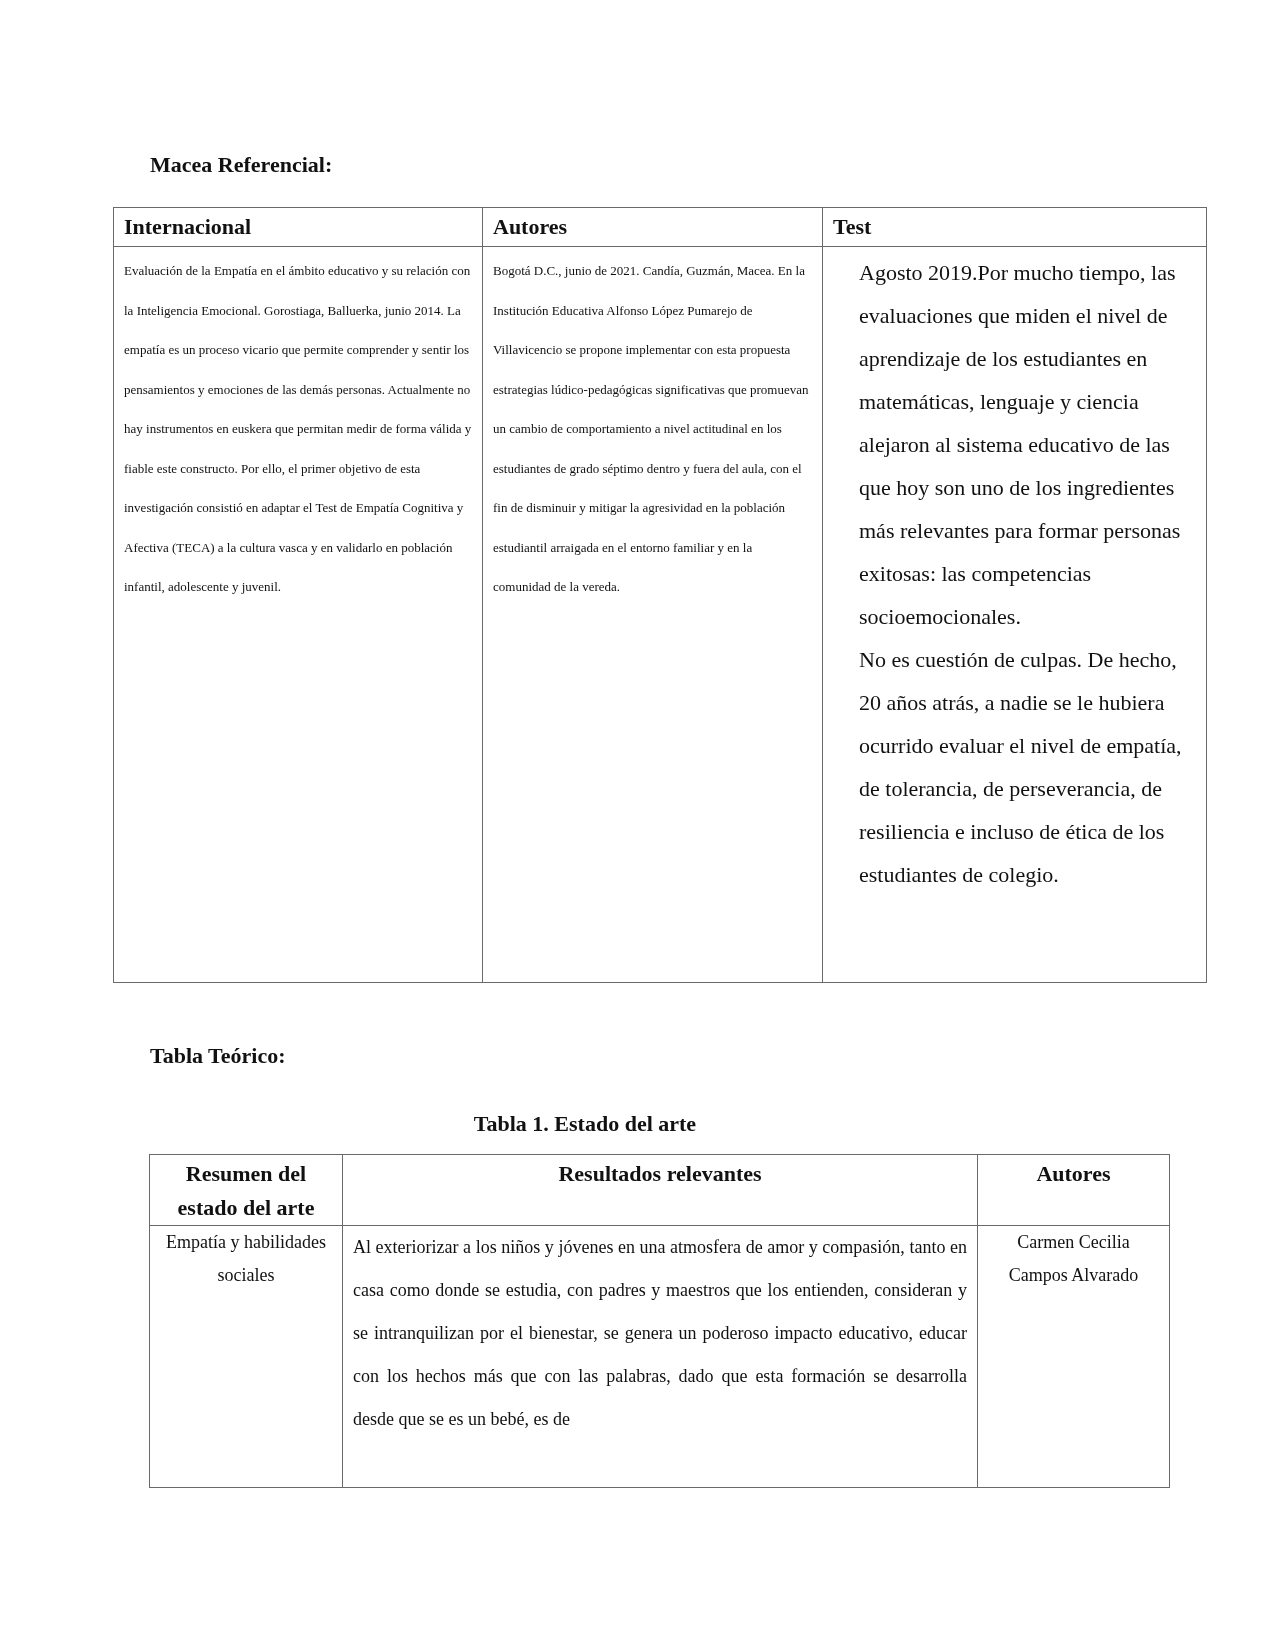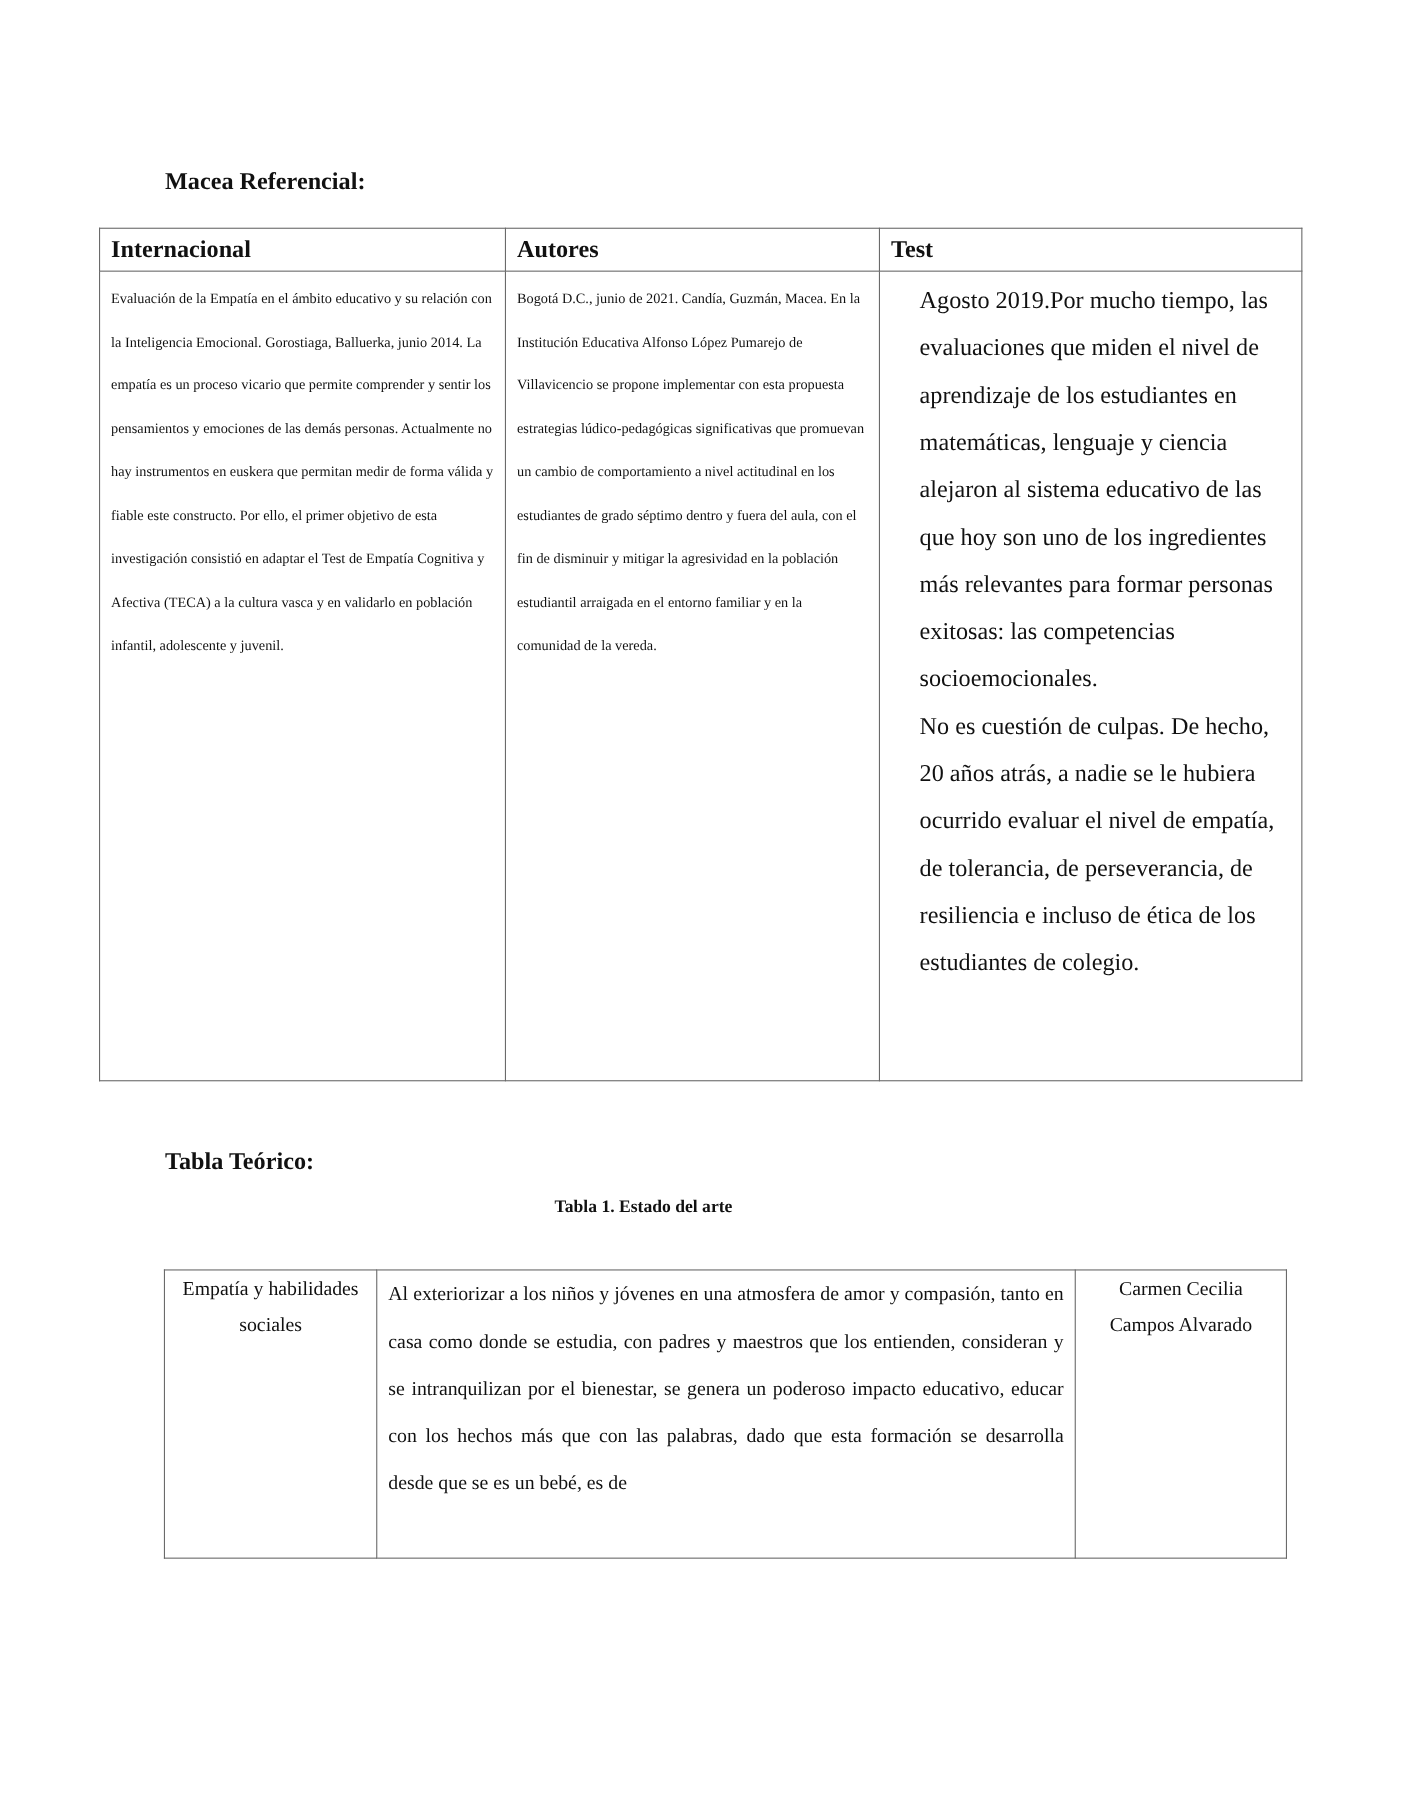--- a/index.html
+++ b/index.html
@@ -1,22 +1,22 @@
 <!DOCTYPE html>
 <html><head>
 <meta charset="utf-8">
 <style>
   html, body { margin: 0; padding: 0; background: #ffffff; }
   body { width: 1275px; height: 1650px; position: relative; overflow: hidden;
          font-family: "Liberation Serif", "DejaVu Serif", serif; color: #111; }
   .heading { position: absolute; font-weight: bold; font-size: 22px; }
-  .caption { position: absolute; left: 0; width: 1170px; text-align: center; font-weight: bold; font-size: 16px; }
+  .caption { position: absolute; left: 0; width: 1170px; text-align: center; font-weight: bold; font-size: 22px; margin-top: 22px; }
   table { position: absolute; border-collapse: collapse; table-layout: fixed; }
   td, th { border: 1.5px solid #6a6a6a; vertical-align: top; }
-  #t1 { left: 90px; top: 207px; width: 1093px; }
+  #t1 { left: 113px; top: 207px; width: 1093px; }
   #t1 th { text-align: left; font-size: 22px; font-weight: bold; padding: 6px 10px 0 10px; height: 39px; box-sizing: border-box; }
   #t1 td { font-size: 13px; padding: 4px 10px 0 10px; height: 736px; box-sizing: border-box; }
   #t1 td.c1, #t1 td.c2 { line-height: 39.5px; }
   #t1 td.c3 { font-size: 22px; line-height: 43px; padding-left: 36px; }
   .para { display: block; }
   #t2 { left: 149px; top: 1154px; width: 1020px; }
   #t2 th { text-align: center; font-size: 22px; font-weight: bold; padding: 2px 6px 0 6px; height: 67px; box-sizing: border-box; line-height: 34px; }
   #t2 td { font-size: 18px; padding: 0 10px 0 10px; height: 262px; box-sizing: border-box; }
   #t2 td.center { text-align: center; line-height: 33px; }
   #t2 td.just { text-align: justify; line-height: 43px; }
@@ -52,19 +52,24 @@
 <div class="heading" style="left:150px; top:1043px;">Tabla Teórico:</div>
 <div class="caption" style="top:1089px;">Tabla 1. Estado del arte</div>
 
 <table id="t2">
   <colgroup>
       <col style="width:193px">
       <col style="width:635px">
       <col style="width:192px">
     </colgroup>
   <tbody>
+      <tr>
+    <th>Resumen del estado del arte</th>
+    <th>Resultados relevantes</th>
+    <th>Autores</th>
+  </tr>
   <tr>
     <td class="center">Empatía y habilidades sociales</td>
     <td class="just">Al exteriorizar a los niños y jóvenes en una atmosfera de amor y compasión, tanto en casa como donde se estudia, con padres y maestros que los entienden, consideran y se intranquilizan por el bienestar, se genera un poderoso impacto educativo, educar con los hechos más que con las palabras, dado que esta formación se desarrolla desde que se es un bebé, es de</td>
     <td class="center">Carmen Cecilia Campos Alvarado</td>
   </tr>
 </tbody>
   </table>
 
 </body></html>

